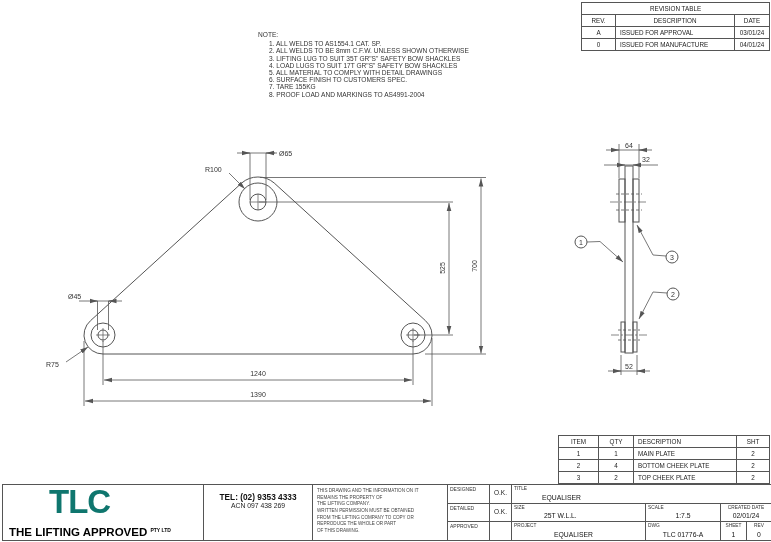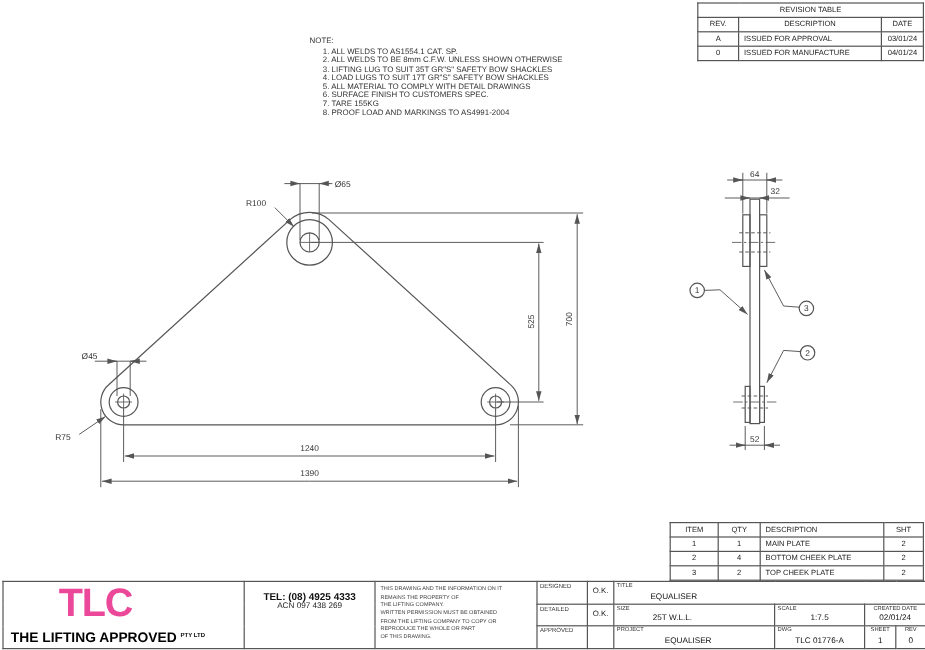--- a/index.html
+++ b/index.html
@@ -16,21 +16,21 @@
   .revtbl{position:absolute;left:581px;top:2px;width:188px;font-size:6.3px;}
   .revtbl td{height:11px;text-align:center;}
   .revtbl td.dsc{text-align:left;padding-left:4px;}
   .bomtbl{position:absolute;left:558px;top:435px;width:211px;font-size:6.3px;}
   .bomtbl td{height:11px;text-align:center;}
   .bomtbl td.dsc{text-align:left;padding-left:4px;}
   
   .tb{position:absolute;left:2px;top:484px;width:767px;font-size:6.5px;}
   .tb td{vertical-align:top;position:relative;}
   .logo-cell{position:relative;}
-  .tlc{position:absolute;top:-2px;left:46px;font-size:33px;font-weight:bold;letter-spacing:-1px;color:#ec4899;}
+  .tlc{position:absolute;top:-2px;left:46px;font-size:33px;font-weight:bold;letter-spacing:-1px;color:#0f766e;}
   .tlcname{position:absolute;bottom:2px;left:6px;font-size:11.5px;font-weight:bold;color:#000;}
   .ptyltd{font-size:5px;vertical-align:4px;letter-spacing:0;}
   .telcell{display:flex;flex-direction:column;justify-content:space-between;height:100%;
            text-align:center;padding:7px 0 6px 0;box-sizing:border-box;}
   .tel{font-size:8.3px;font-weight:bold;color:#111;}
   .acn{font-size:6.8px;color:#222;}
   .disc{font-size:4.6px;line-height:1.45;padding:3px 0 0 4px;color:#444;white-space:pre-line;}
   .lblcell{font-size:5px;padding:1px 0 0 2px;color:#333;}
   .okcell{font-size:6.5px;padding:4px 0 0 4px;}
   .kv .lbl{position:absolute;top:1px;left:2px;font-size:4.8px;color:#333;}
@@ -274,21 +274,21 @@
         <tr style="height:19px;">
       <td class="logo-cell" rowspan="3">
         <div class="tlc">TLC</div>
         <div class="tlcname">
           <span>THE LIFTING APPROVED</span>
           <span class="ptyltd">PTY LTD</span>
         </div>
       </td>
       <td rowspan="3">
         <div class="telcell">
-          <div class="tel">TEL: (08) 4925 4333</div>
+          <div class="tel">TEL: (02) 9353 4333</div>
           <div class="acn">ACN 097 438 269</div>
         </div>
       </td>
       <td rowspan="3">
         <div class="disc">THIS DRAWING AND THE INFORMATION ON IT
 REMAINS THE PROPERTY OF
 THE LIFTING COMPANY.
 WRITTEN PERMISSION MUST BE OBTAINED
 FROM THE LIFTING COMPANY TO COPY OR
 REPRODUCE THE WHOLE OR PART

